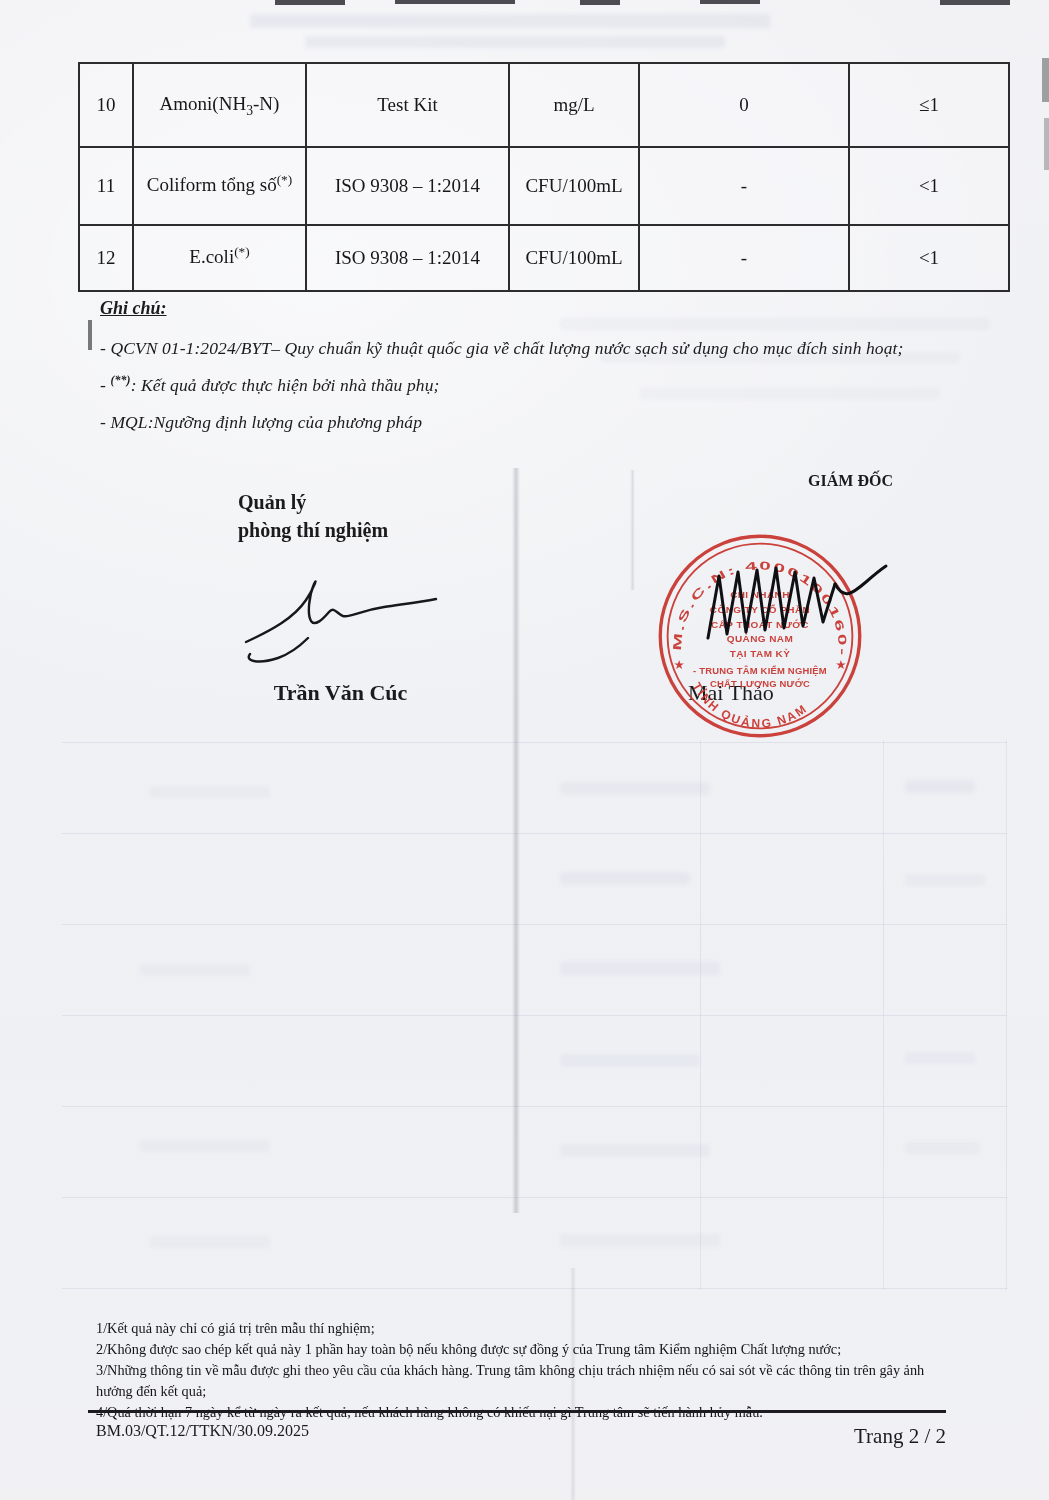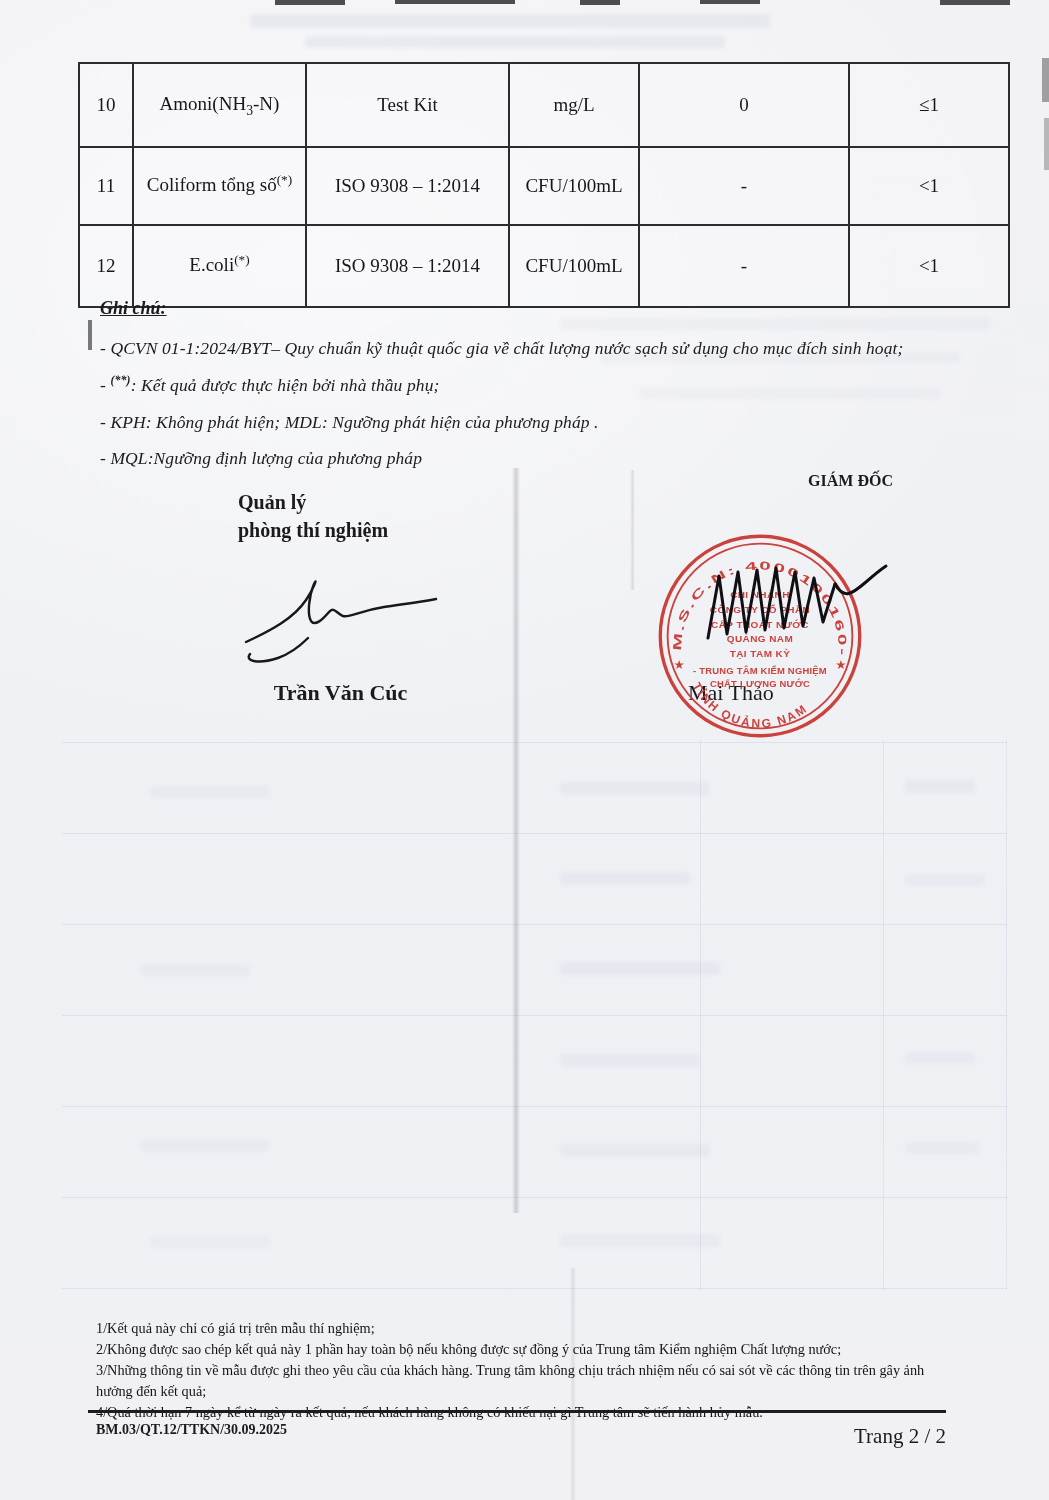--- a/index.html
+++ b/index.html
@@ -55,21 +55,21 @@
   .st-line{font-size:9.5px;letter-spacing:.4px;}
   .st-line-sm{font-size:9px;letter-spacing:.2px;}
   .st-arc{font-size:11px;letter-spacing:1.2px;}
   .st-arc-b{font-size:11.5px;letter-spacing:2px;}
   .st-star{font-size:12px;}
 
   
   .legal{position:absolute;left:96px;top:1318px;width:866px;
     font-size:14.3px;line-height:21px;color:#141416;}
   .footer-divider{position:absolute;left:88px;top:1410px;width:858px;height:3px;background:#1d1d1f;}
-  .form-code{position:absolute;left:96px;top:1422px;font-size:14px;font-weight:bold;}
+  .form-code{position:absolute;left:96px;top:1422px;font-size:16px;}
   .page-num{position:absolute;left:690px;top:1424px;width:256px;text-align:right;font-size:21px;}
 
   
   .ghost{position:absolute;background:rgba(110,120,170,.09);filter:blur(2px);border-radius:3px;pointer-events:none;}
   .gline-h{position:absolute;height:1px;background:rgba(110,122,170,.13);pointer-events:none;}
   .gline-v{position:absolute;width:1px;background:rgba(110,122,170,.11);pointer-events:none;}
   .crease{position:absolute;pointer-events:none;
     background:linear-gradient(to right,rgba(0,0,0,0),rgba(115,115,128,.30),rgba(0,0,0,0));}
   .edge-dash{position:absolute;background:rgba(30,30,34,.78);pointer-events:none;}
 </style>
@@ -140,36 +140,35 @@
     <td data-name="cell-limit">≤1</td>
   </tr>
   <tr data-name="table-row" style="height:78px;">
     <td data-name="cell-no">11</td>
     <td data-name="cell-parameter"><span>Coliform tổng số</span><sub></sub><span></span><sup>(*)</sup></td>
     <td data-name="cell-method">ISO 9308 – 1:2014</td>
     <td data-name="cell-unit">CFU/100mL</td>
     <td data-name="cell-result">-</td>
     <td data-name="cell-limit">&lt;1</td>
   </tr>
-  <tr data-name="table-row" style="height:82px;">
+  <tr data-name="table-row" style="height:66px;">
     <td data-name="cell-no">12</td>
     <td data-name="cell-parameter"><span>E.coli</span><sub></sub><span></span><sup>(*)</sup></td>
     <td data-name="cell-method">ISO 9308 – 1:2014</td>
     <td data-name="cell-unit">CFU/100mL</td>
     <td data-name="cell-result">-</td>
     <td data-name="cell-limit">&lt;1</td>
   </tr>
 </tbody>
   </table>
 
 <div class="notes" data-name="notes-section">
   <div class="notes-heading" data-name="notes-heading">Ghi chú:</div>
   <div class="note-line" data-name="note-line"><span>- </span><sup></sup><span>QCVN 01-1:2024/BYT– Quy chuẩn kỹ thuật quốc gia về chất lượng nước sạch sử dụng cho mục đích sinh hoạt;</span></div>
   <div class="note-line" data-name="note-line"><span>- </span><sup>(**)</sup><span>: Kết quả được thực hiện bởi nhà thầu phụ;</span></div>
-  <div class="note-line" data-name="note-line"><span>- </span><sup></sup><span>KPH: Không phát hiện; MDL: Ngưỡng phát hiện của phương pháp .</span></div>
   <div class="note-line" data-name="note-line"><span>- </span><sup></sup><span>MQL:Ngưỡng định lượng của phương pháp</span></div>
 </div>
 
 <div class="sig-left-title" data-name="signer-left-role">
   <div>Quản lý</div>
   <div>phòng thí nghiệm</div>
 </div>
 <div class="sig-right-title" data-name="signer-right-role">GIÁM ĐỐC</div>
 <div class="sig-left-name" data-name="signer-left-name">Trần Văn Cúc</div>
 <div class="sig-right-name" data-name="signer-right-name">Mai Thảo</div>

